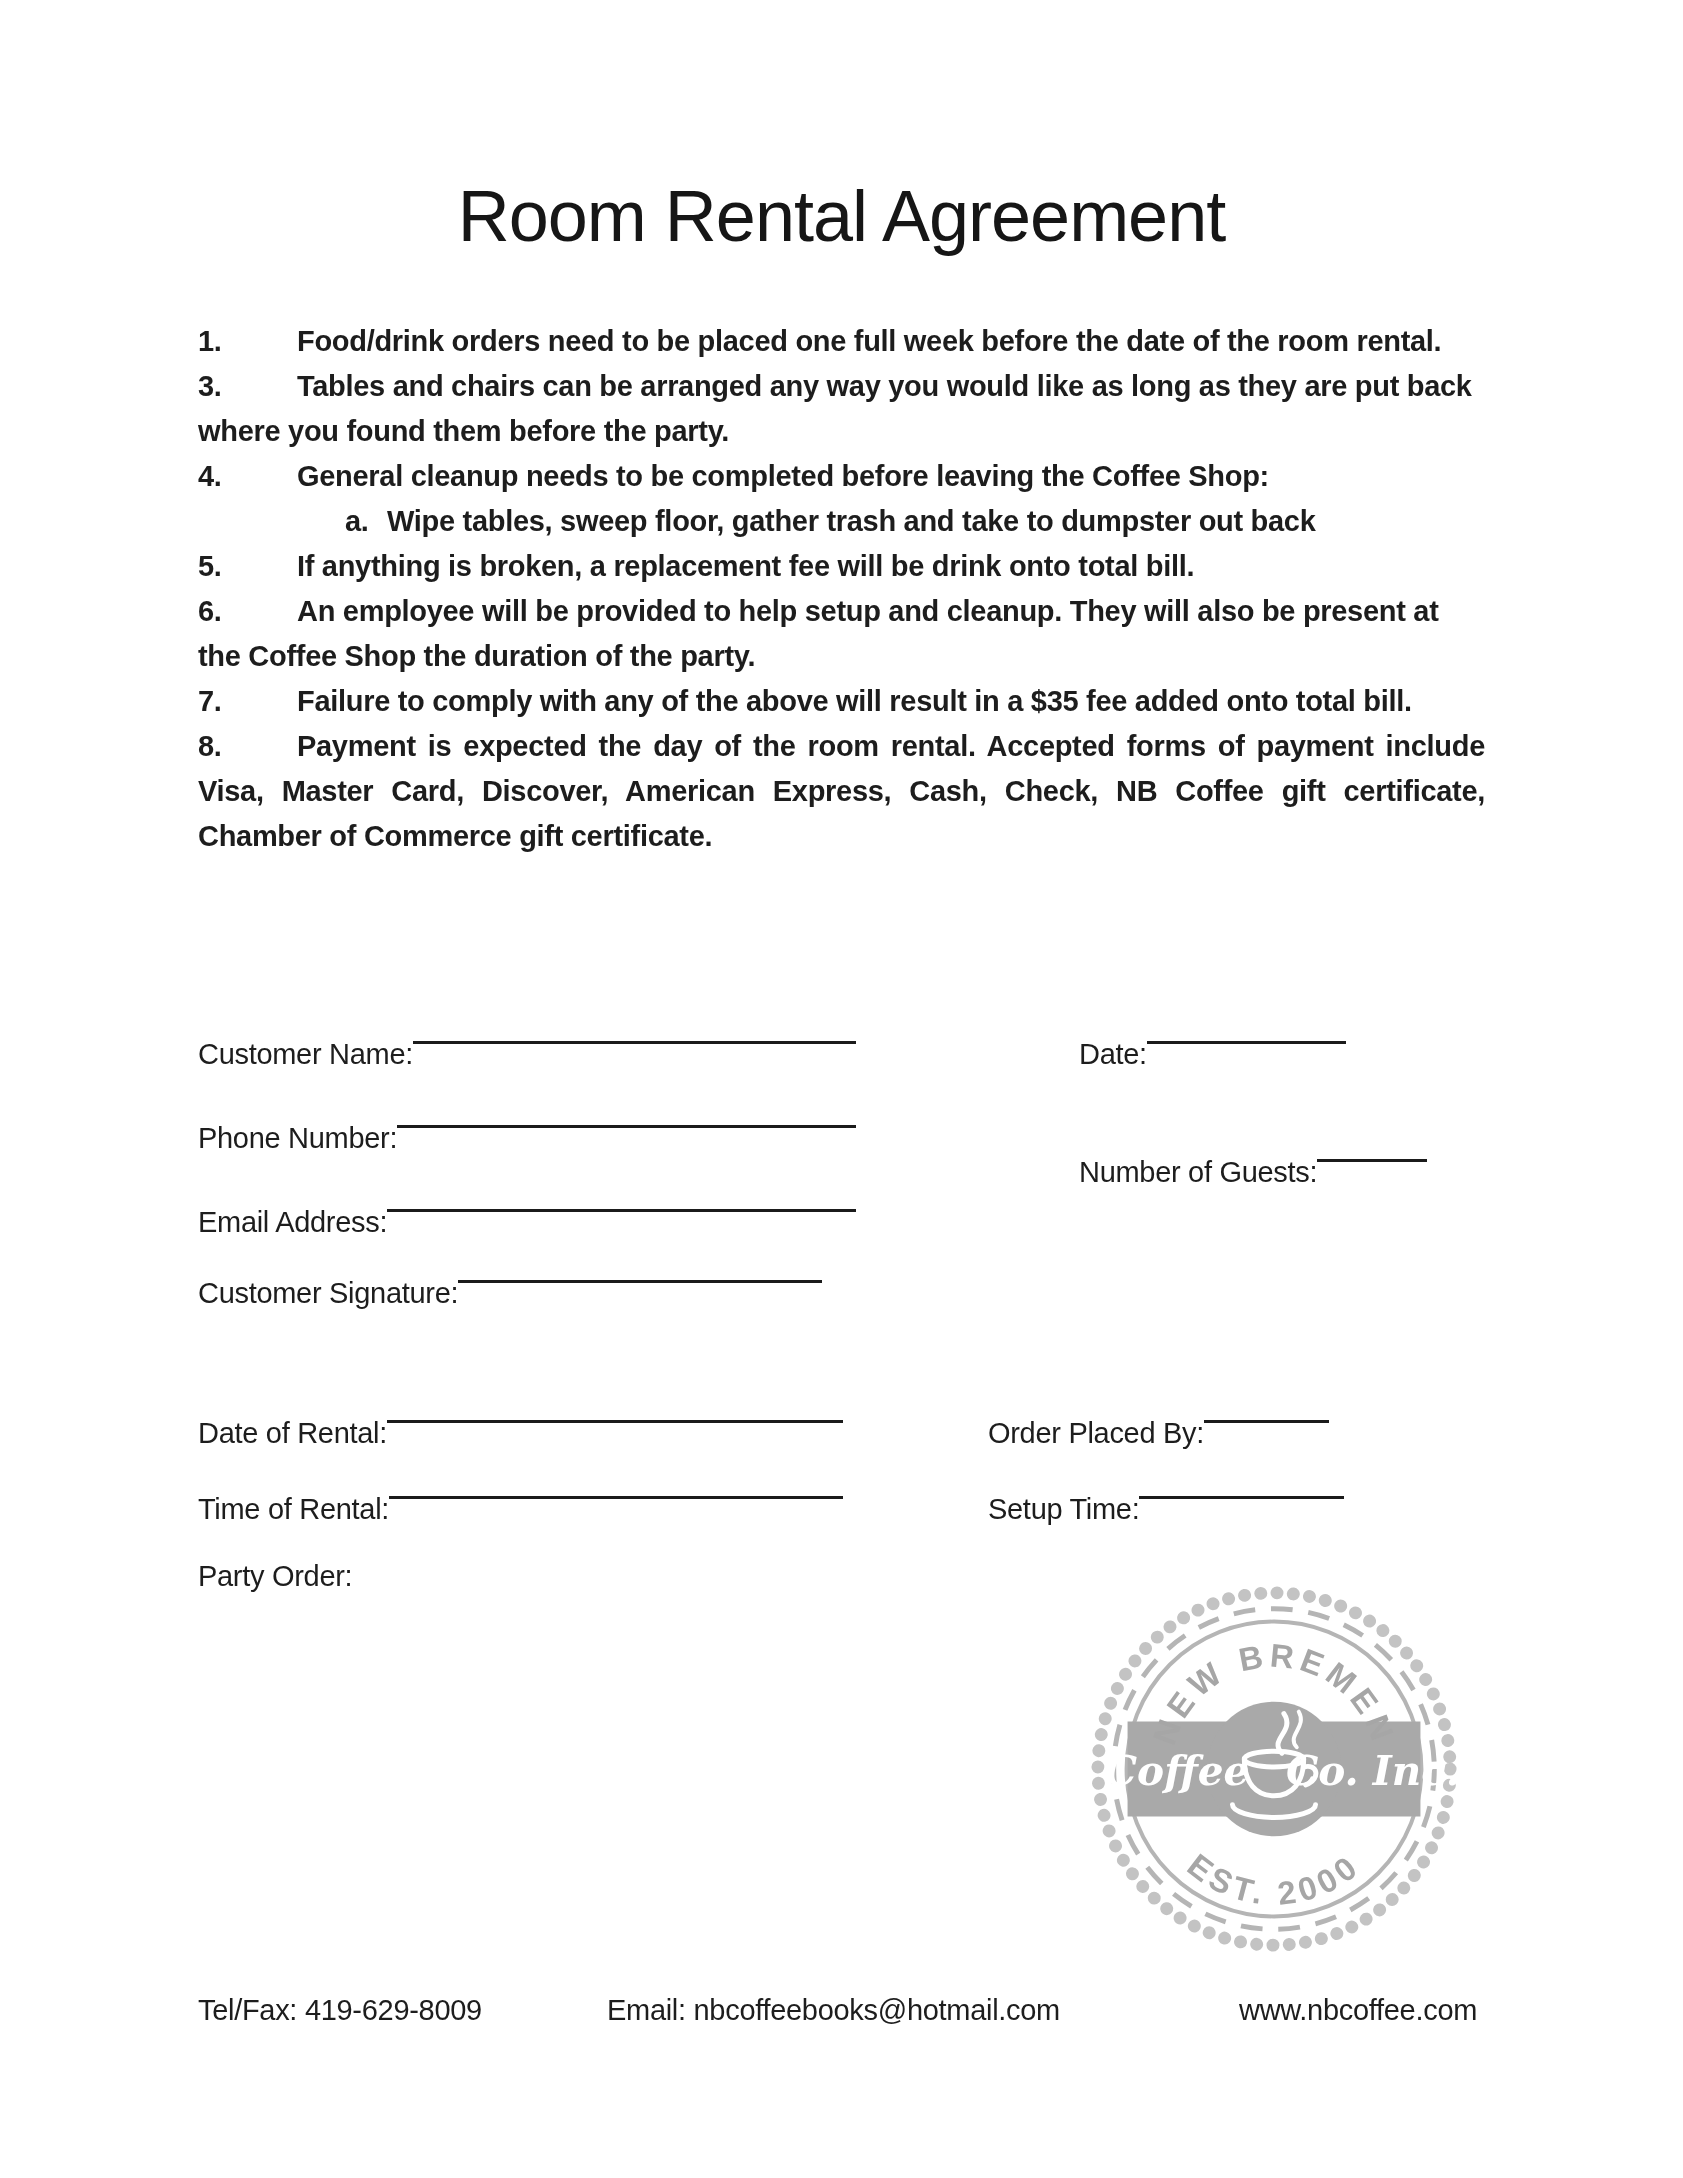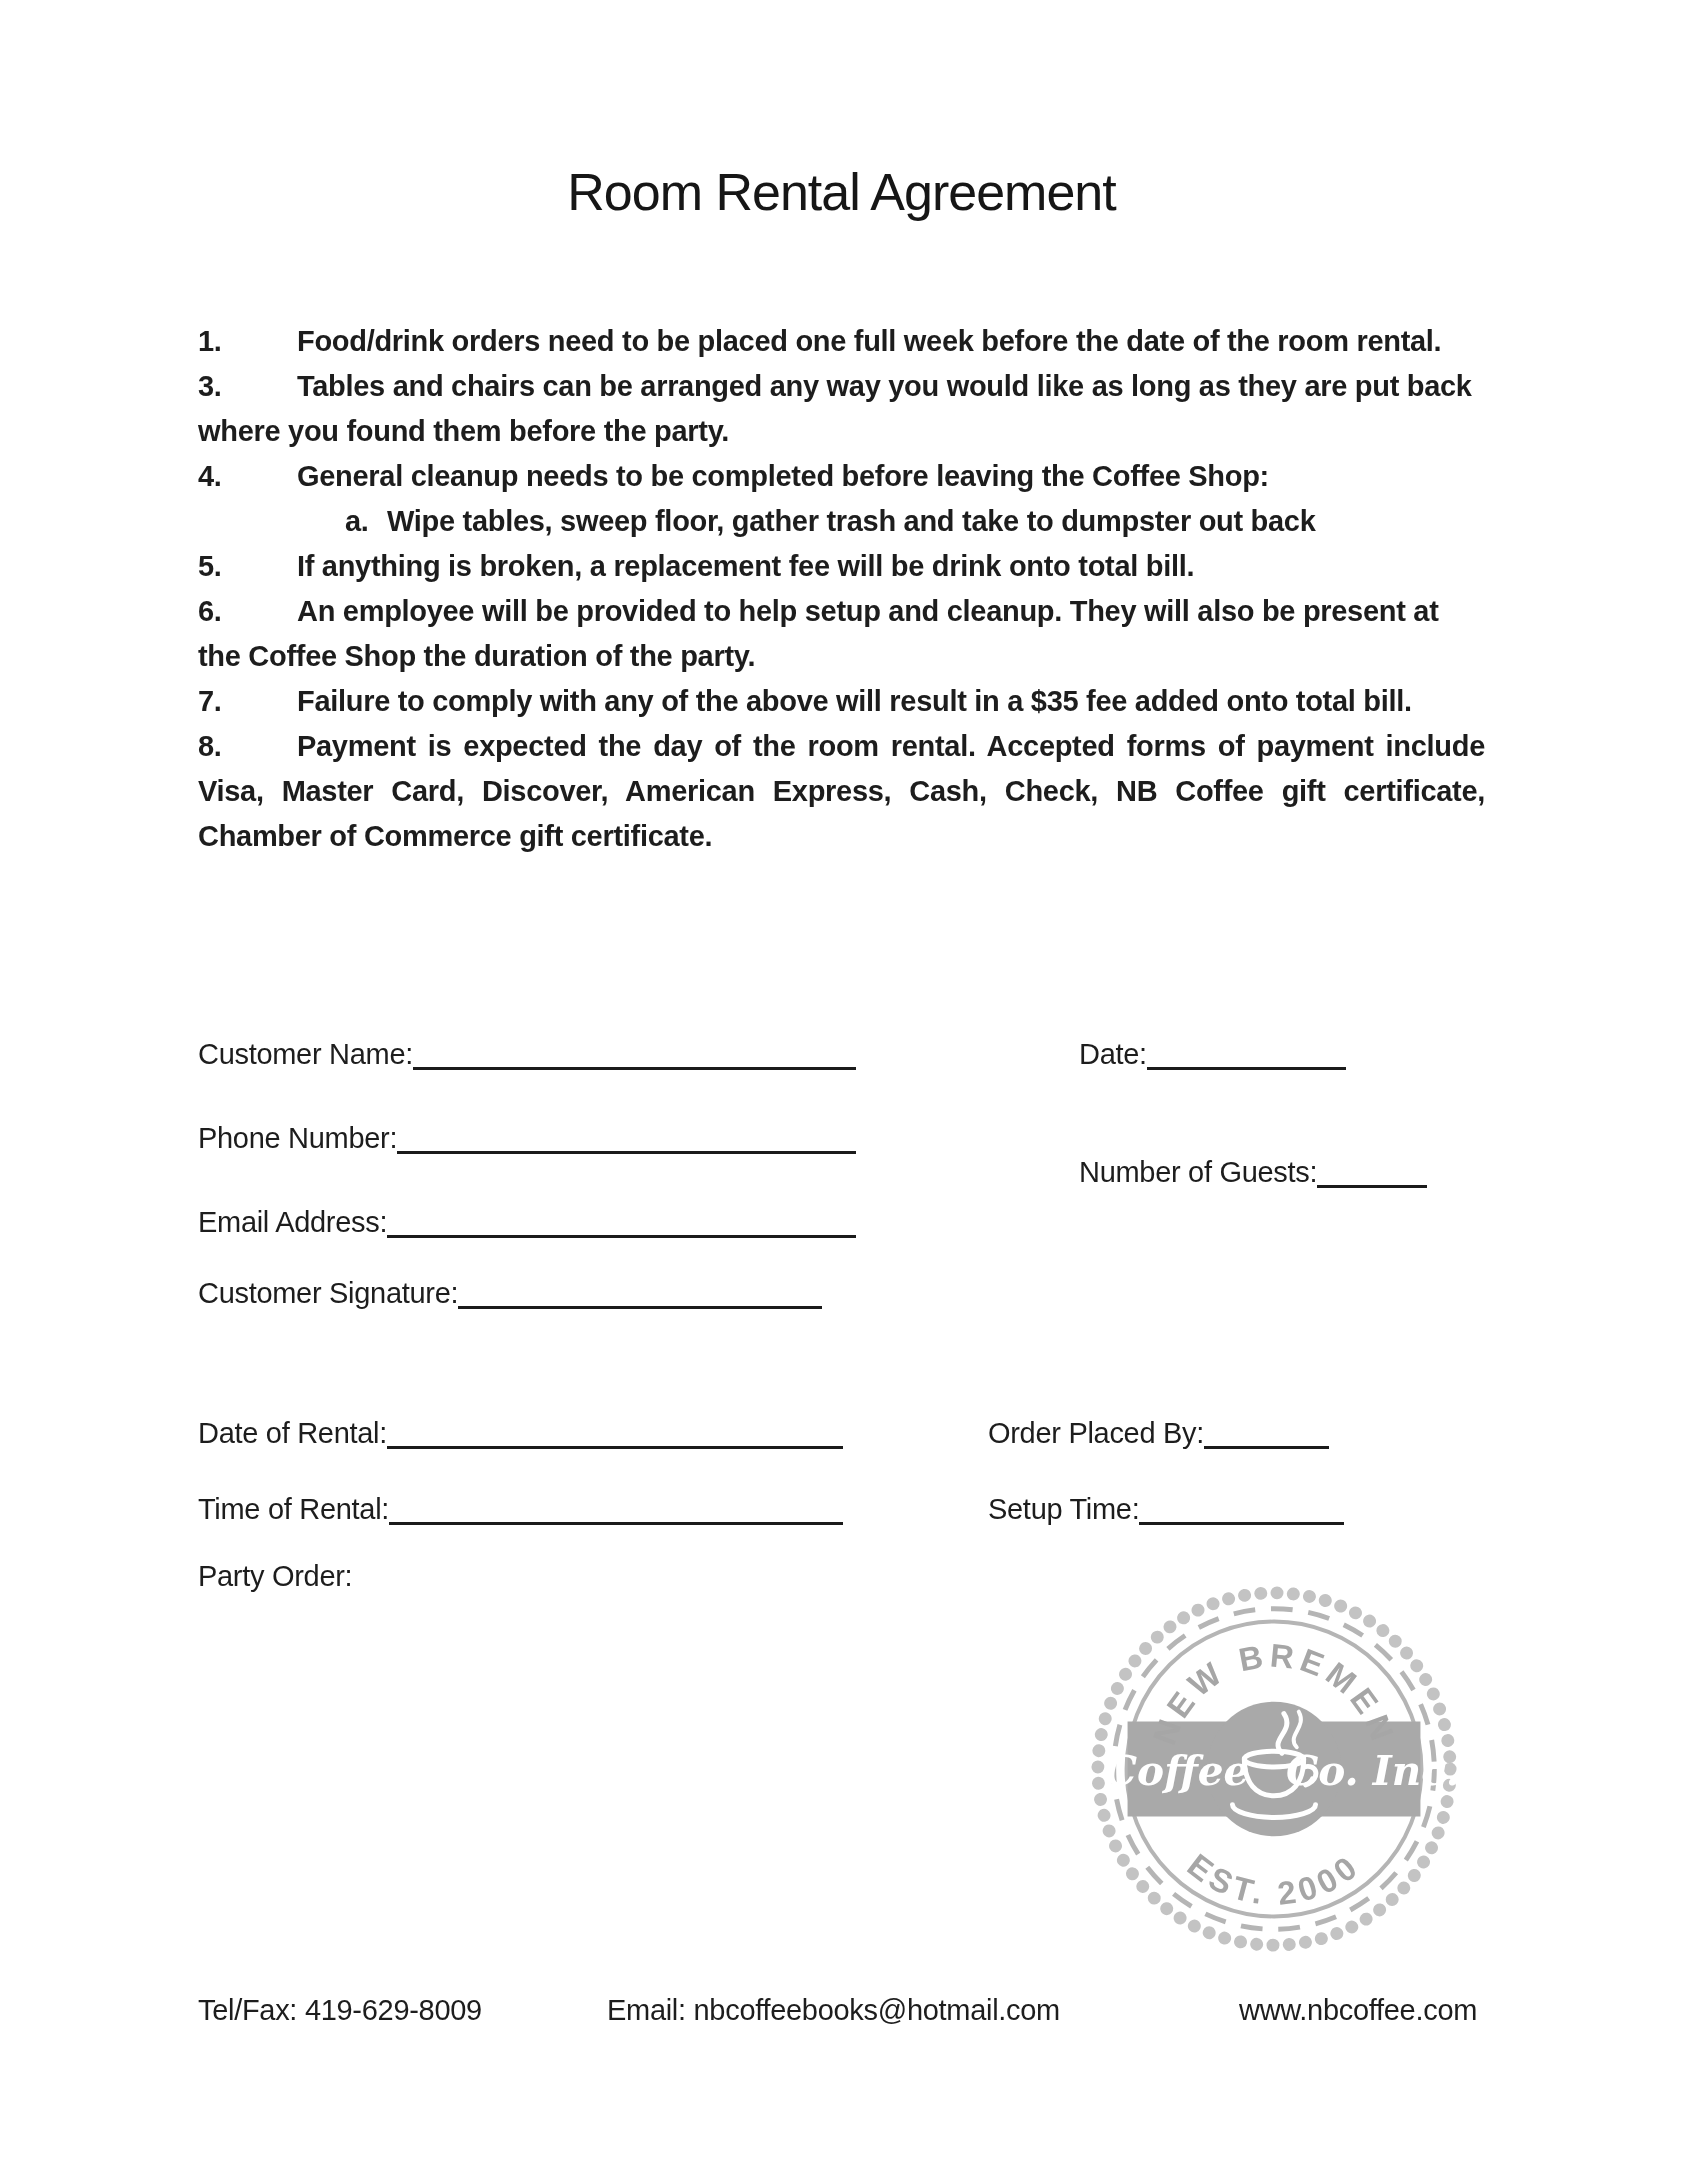--- a/index.html
+++ b/index.html
@@ -7,34 +7,34 @@
     position:relative;
     width:1683px;height:2178px;
     background:#ffffff;
     font-family:"Liberation Sans", sans-serif;
     color:#1d1d1d;
     overflow:hidden;
   }
   .doc-title{
     position:absolute;left:0;right:0;top:127px;
     text-align:center;
-    font-size:52px;font-weight:400;letter-spacing:-1px;
+    font-size:72px;font-weight:400;letter-spacing:-1px;
     color:#161616;
   }
   .rules{
     position:absolute;left:198px;top:319px;width:1287px;
     font-size:29px;line-height:45px;letter-spacing:-0.3px;font-weight:bold;
   }
   .rule{margin:0;}
   .rule .rnum{display:inline-block;width:99px;}
   .rule.justify{text-align:justify;}
   .rule.sub{margin-left:147px;}
   .rule.sub .snum{display:inline-block;width:42px;}
   .field{
-    position:absolute;display:flex;align-items:flex-end;height:38px;
+    position:absolute;display:flex;height:38px;
     font-size:29px;letter-spacing:-0.3px;
   }
   .flabel{white-space:nowrap;line-height:38px;}
   .fline{flex:1;border-bottom:3px solid #1b1b1b;height:6px;margin-bottom:3px;}
   .footer-item{
     position:absolute;top:1992px;font-size:29px;letter-spacing:-0.3px;line-height:36px;
   }
   .badge{position:absolute;left:1086px;top:1581px;width:376px;height:376px;}
   .badge text{font-family:"Liberation Sans", sans-serif;}
   .badge .arc-text{font-size:33px;font-weight:bold;letter-spacing:5px;fill:#a6a6a6;}

